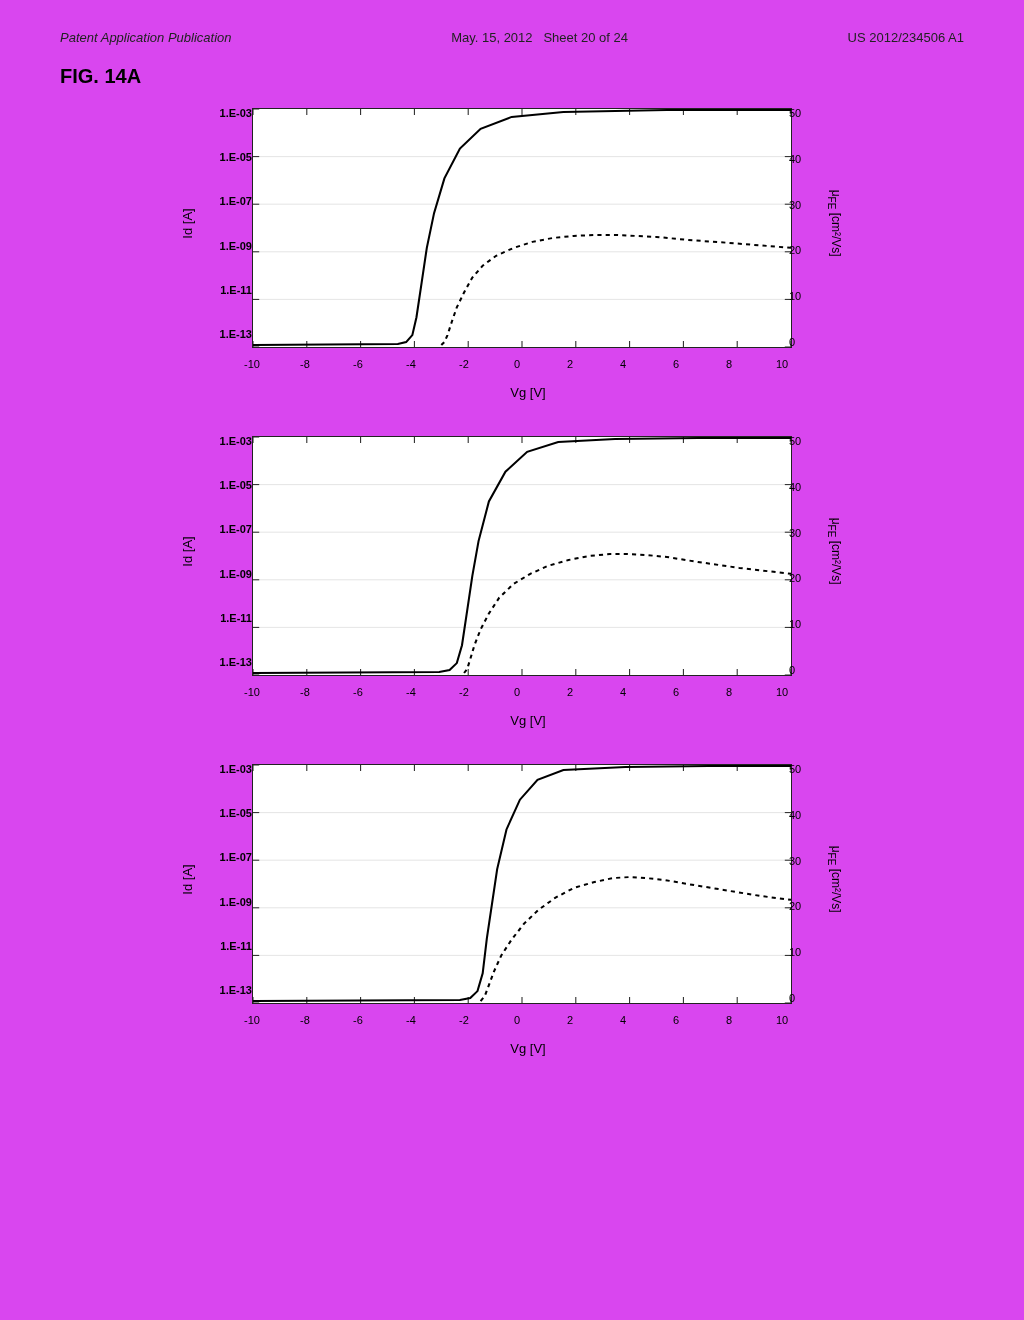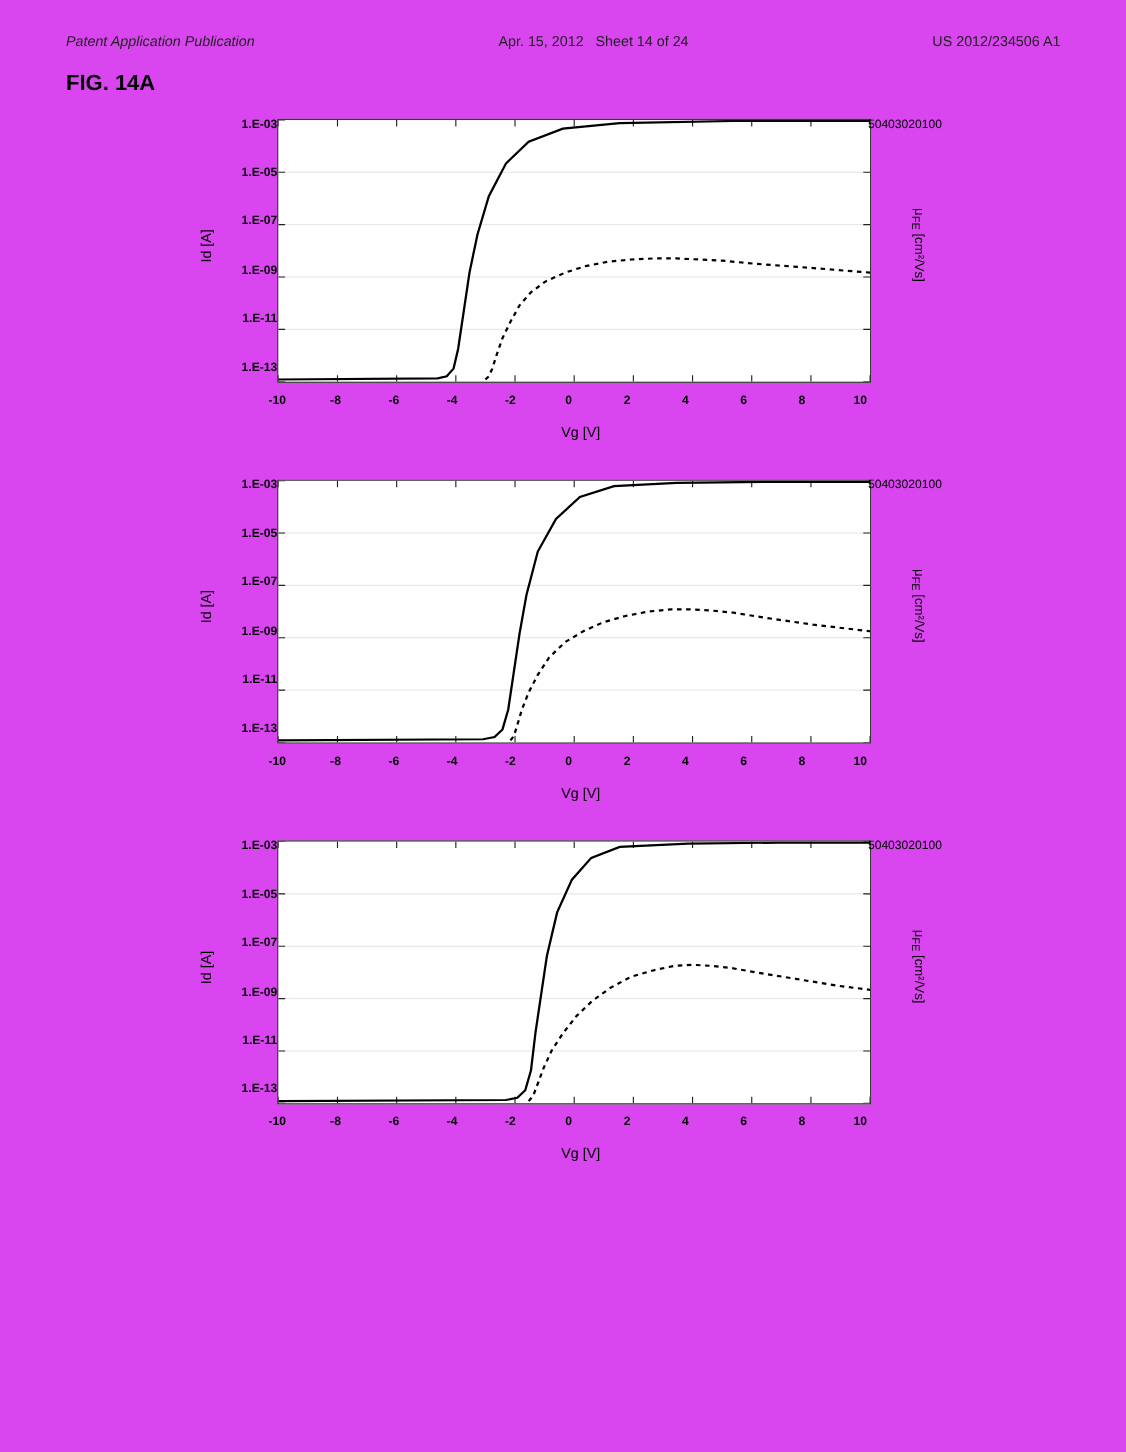--- a/index.html
+++ b/index.html
@@ -140,40 +140,39 @@
     }
 
     
     .y-ticks-right {
       position: absolute;
       right: 35px;
       top: 10px;
       bottom: 60px;
       width: 28px;
       display: flex;
-      flex-direction: row;
+      flex-direction: column;
       justify-content: space-between;
     }
 
     .y-tick-label-right {
       font-size: 11px;
       font-family: Arial, sans-serif;
       text-align: left;
       line-height: 1;
     }
 
     
     .x-ticks {
       position: absolute;
       bottom: 38px;
       left: 80px;
       right: 60px;
       display: flex;
       justify-content: space-between;
-      font-weight: bold;
     }
 
     .x-tick-label {
       font-size: 11px;
       font-family: Arial, sans-serif;
       text-align: center;
       width: 20px;
       margin-left: -10px;
     }
 
@@ -184,22 +183,22 @@
     }
   </style>
 </head>
 <body>
 
 <div class="page">
 
   <div class="header">
     <span class="header-left">Patent Application Publication</span>
     <span class="header-center">
-      <span>Apr. 15, 2012</span>&nbsp;&nbsp;
-      <span>Sheet 14 of 24</span>
+      <span>May. 15, 2012</span>&nbsp;&nbsp;
+      <span>Sheet 20 of 24</span>
     </span>
     <span class="header-right">US 2012/234506 A1</span>
   </div>
 
   <div>
     <div class="fig-label">FIG. 14A</div>
     <div class="chart-container">
       <div class="chart-wrapper">
 
         <div class="y-axis-label-left">

